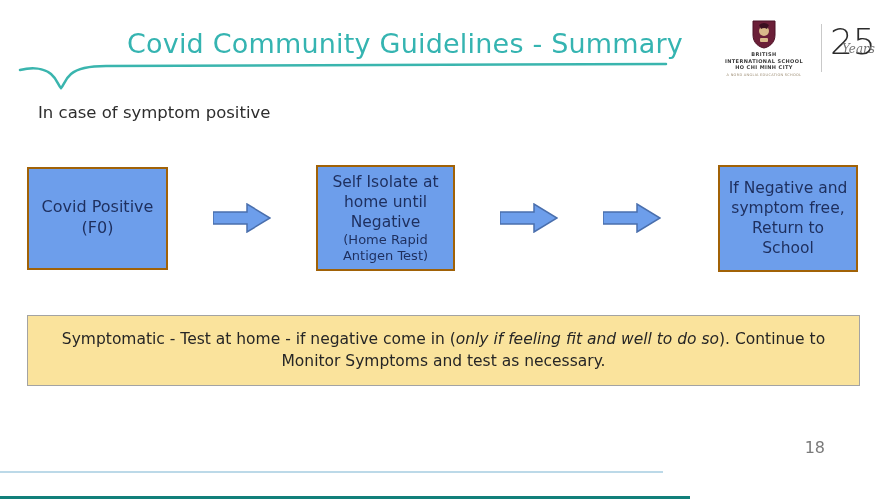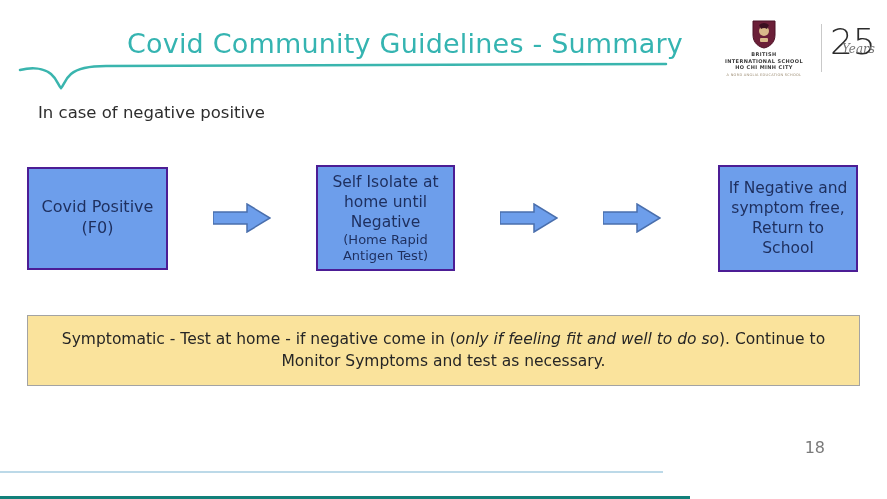--- a/index.html
+++ b/index.html
@@ -115,21 +115,21 @@
     top: 158px;
     left: 27px;
     width: 831px;
     height: 120px;
     display: flex;
     align-items: center;
     justify-content: space-between;
   }
   .flow-box {
     background: #6d9eeb;
-    border: 2px solid #4c1d95;
+    border: 2px solid #a16207;
     color: #1e2f5e;
     display: flex;
     flex-direction: column;
     align-items: center;
     justify-content: center;
     text-align: center;
     line-height: 1.3;
     padding: 11px 5px;
   }
   .box-1 { width: 141px; height: 103px; font-size: 16px; }
@@ -210,21 +210,21 @@
       </div>
       <div class="logo-tagline">A NORD ANGLIA EDUCATION SCHOOL</div>
     </div>
     <div class="logo-divider"></div>
     <div class="logo-25">
       <span class="logo-25-number">25</span>
       <span class="logo-25-word">Years</span>
     </div>
   </div>
 
-  <div class="intro">In case of negative positive</div>
+  <div class="intro">In case of symptom positive</div>
 
   <div class="flow-row">
 
     <div class="flow-box box-1">
       <div class="flow-main">Covid Positive</div>
       <div class="flow-main">(F0)</div>
     </div>
 
     <svg class="flow-arrow" width="58" height="30" viewBox="0 0 58 30" xmlns="http://www.w3.org/2000/svg">
       <polygon points="0,9 34,9 34,1 57,15 34,29 34,21 0,21" fill="#6d9eeb" stroke="#4a6fad" stroke-width="1.5"></polygon>

